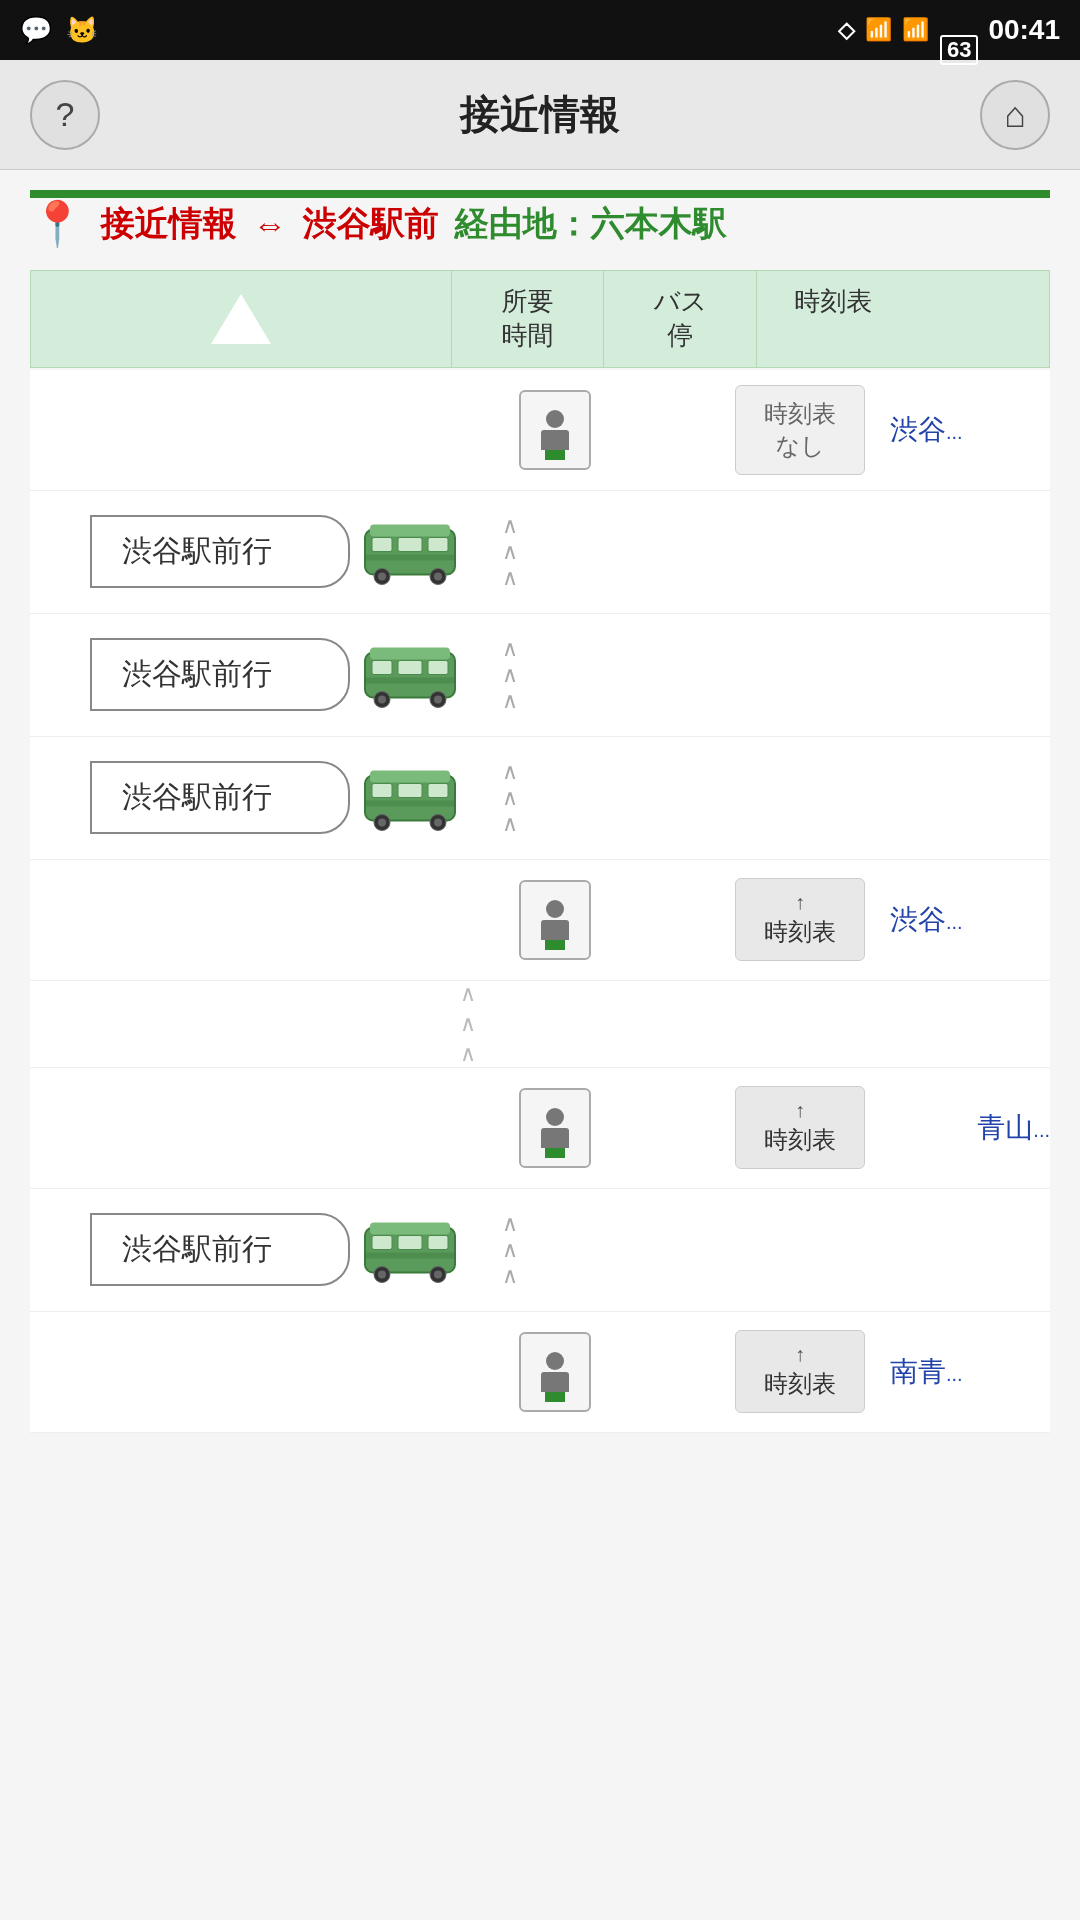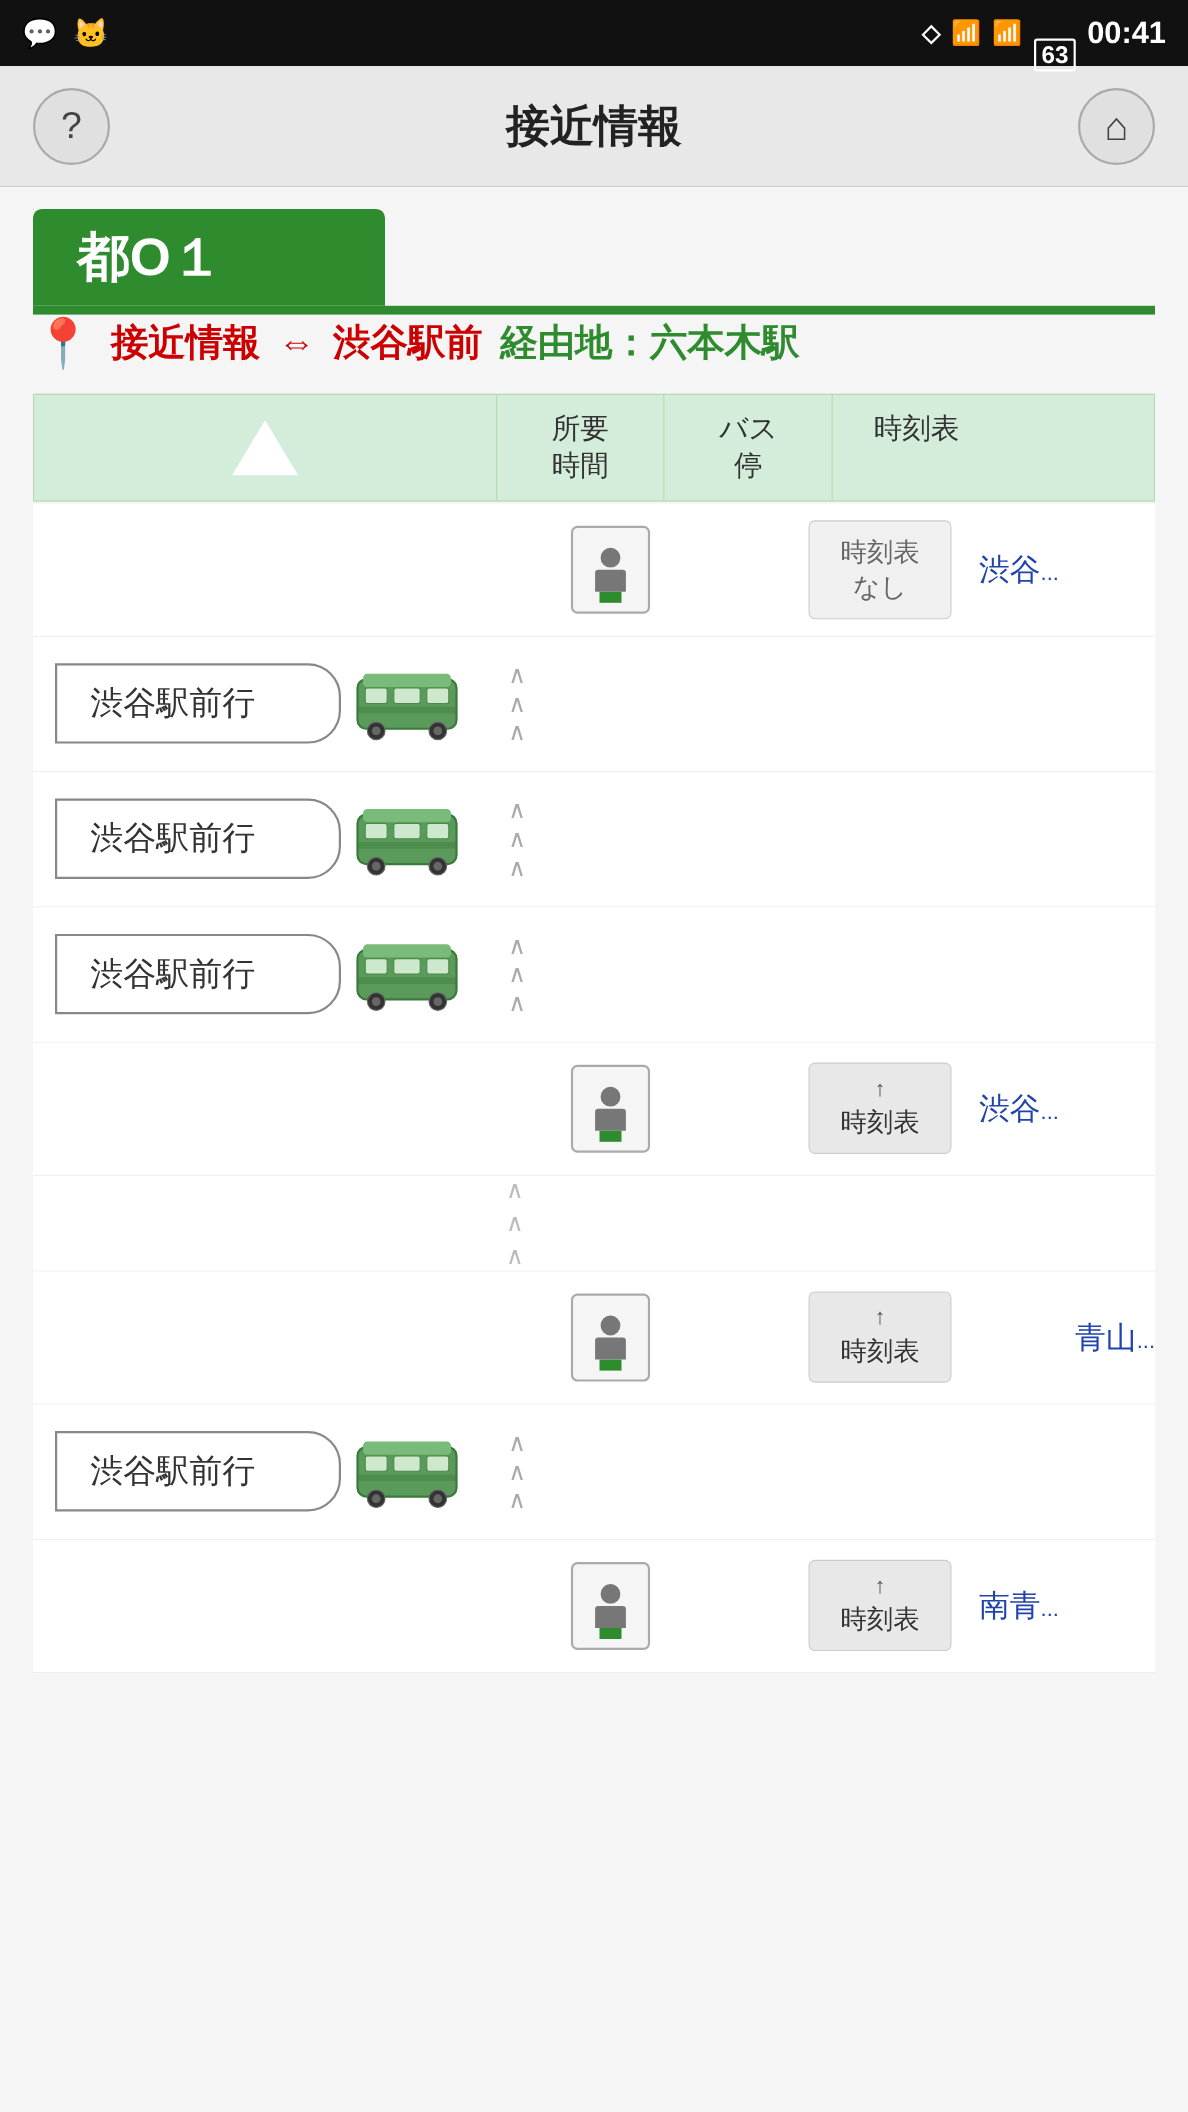--- a/index.html
+++ b/index.html
@@ -173,20 +173,21 @@
 
     .destination-label {
       border: 2px solid #888;
       border-radius: 0 30px 30px 0;
       padding: 14px 30px;
       font-size: 30px;
       color: #333;
       background: white;
       min-width: 260px;
       position: relative;
+      margin-left: 40px;
     }
 
     .bus-image {
       width: 100px;
       height: 70px;
       position: relative;
       display: flex;
       align-items: center;
       justify-content: center;
     }
@@ -238,21 +239,20 @@
   </div>
   <div class="header-title">接近情報</div>
   <div class="header-btn">
     <span style="font-size:36px;">⌂</span>
   </div>
 </div>
 
 <div class="main-content">
 
   <div class="route-tab-container">
-    <div class="route-tab">都O１</div>
     <div class="route-tab-line"></div>
   </div>
 
 
   <div class="route-info">
     <span class="route-pin">📍</span>
     <span>接近情報</span>
     <span>⇔</span>
     <span>渋谷駅前</span>
     <span class="route-via">

